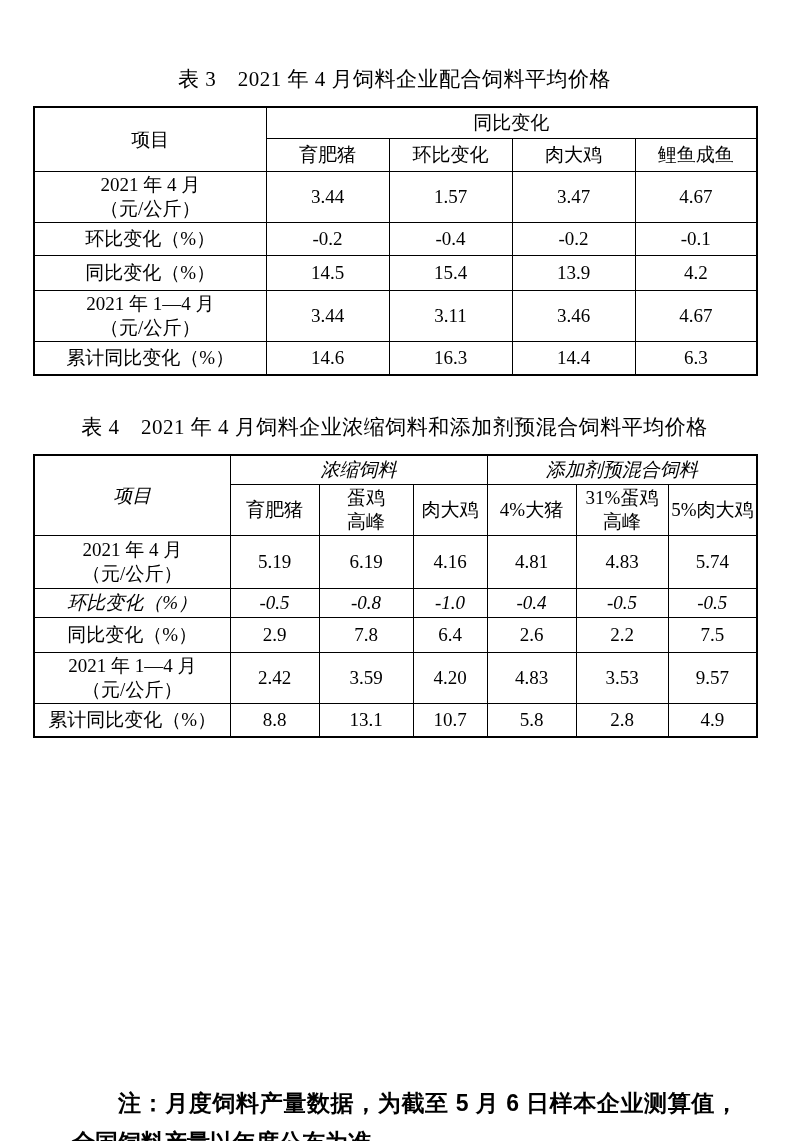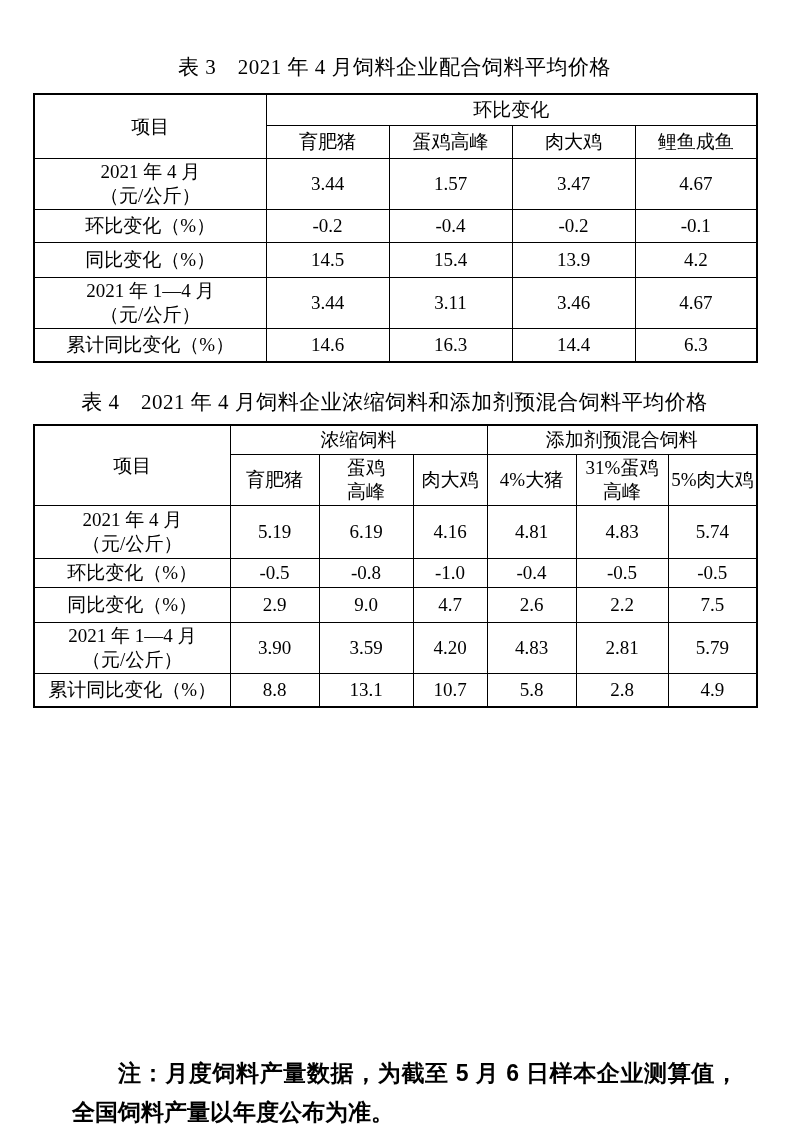--- a/index.html
+++ b/index.html
@@ -12,21 +12,21 @@
   body {
     width: 800px;
     height: 1141px;
     overflow: hidden;
   }
   .container {
     width: 723px;
     margin-left: 33px;
   }
   .tbl-title {
-    margin: 0;
+    margin: 12px;
     text-align: center;
     font-size: 21px;
     font-weight: normal;
     line-height: 30px;
     letter-spacing: 0.5px;
   }
   #t3-title { padding-top: 52px; }
   #t4-title { padding-top: 24px; }
   table.feed-table {
     border-collapse: collapse;
@@ -45,21 +45,21 @@
     padding: 0;
     line-height: 24px;
     white-space: pre-line;
     overflow: hidden;
   }
   tr.h30 > th { height: 30px; }
   tr.h32 > th, tr.h32 > td { height: 32px; }
   tr.h34 > td { height: 34px; margin-top: 7px; }
   tr.h50 > th, tr.h50 > td { height: 50px; }
   tr.h52 > td { height: 52px; }
-  tr.h28 > th, tr.h28 > td { height: 28px; }
+  tr.h28 > th, tr.h28 > td { height: 28px; font-style: italic; }
   .footnote {
     margin: 346px 62px 0 72px;
     font-family: "Liberation Sans", "DejaVu Sans", sans-serif;
     font-weight: bold;
     font-size: 23px;
     line-height: 39px;
     text-indent: 2em;
     text-align: justify;
   }
 </style>
@@ -74,25 +74,25 @@
     <colgroup>
       <col style="width:232px">
         <col style="width:123px">
         <col style="width:123px">
         <col style="width:123px">
         <col style="width:122px">
     </colgroup>
     <thead>
       <tr class="h30">
         <th rowspan="2">项目</th>
-        <th colspan="4">环比变化</th>
+        <th colspan="4">同比变化</th>
       </tr>
       <tr class="h32">
         <th>育肥猪</th>
-        <th>蛋鸡高峰</th>
+        <th>环比变化</th>
         <th>肉大鸡</th>
         <th>鲤鱼成鱼</th>
       </tr>
     </thead>
     <tbody>
       <tr class="h50">
         <td>2021 年 4 月
 （元/公斤）</td>
         <td>3.44</td>
         <td>1.57</td>
@@ -176,35 +176,35 @@
         <td>-0.5</td>
         <td>-0.8</td>
         <td>-1.0</td>
         <td>-0.4</td>
         <td>-0.5</td>
         <td>-0.5</td>
       </tr>
       <tr class="h34">
         <td>同比变化（%）</td>
         <td>2.9</td>
-        <td>9.0</td>
-        <td>4.7</td>
+        <td>7.8</td>
+        <td>6.4</td>
         <td>2.6</td>
         <td>2.2</td>
         <td>7.5</td>
       </tr>
       <tr class="h50">
         <td>2021 年 1—4 月
 （元/公斤）</td>
-        <td>3.90</td>
+        <td>2.42</td>
         <td>3.59</td>
         <td>4.20</td>
         <td>4.83</td>
-        <td>2.81</td>
-        <td>5.79</td>
+        <td>3.53</td>
+        <td>9.57</td>
       </tr>
       <tr class="h32">
         <td>累计同比变化（%）</td>
         <td>8.8</td>
         <td>13.1</td>
         <td>10.7</td>
         <td>5.8</td>
         <td>2.8</td>
         <td>4.9</td>
       </tr>

